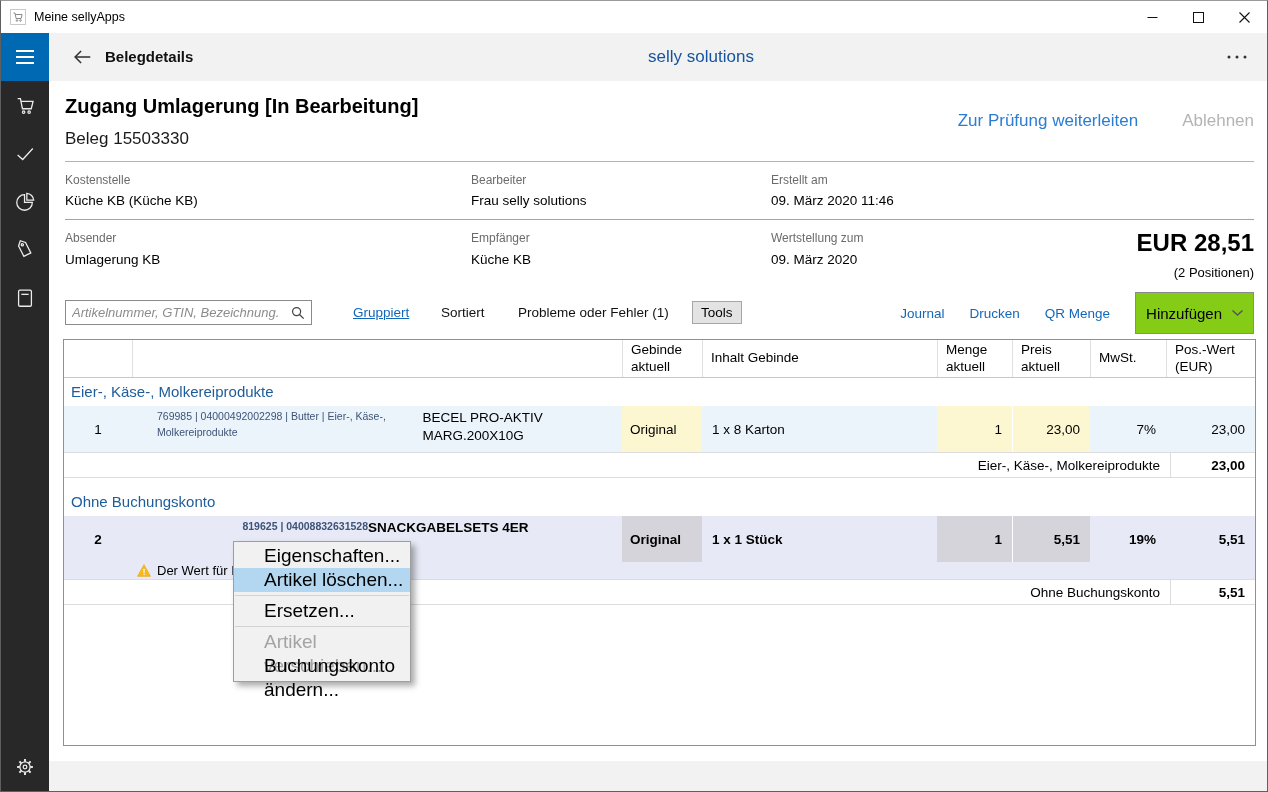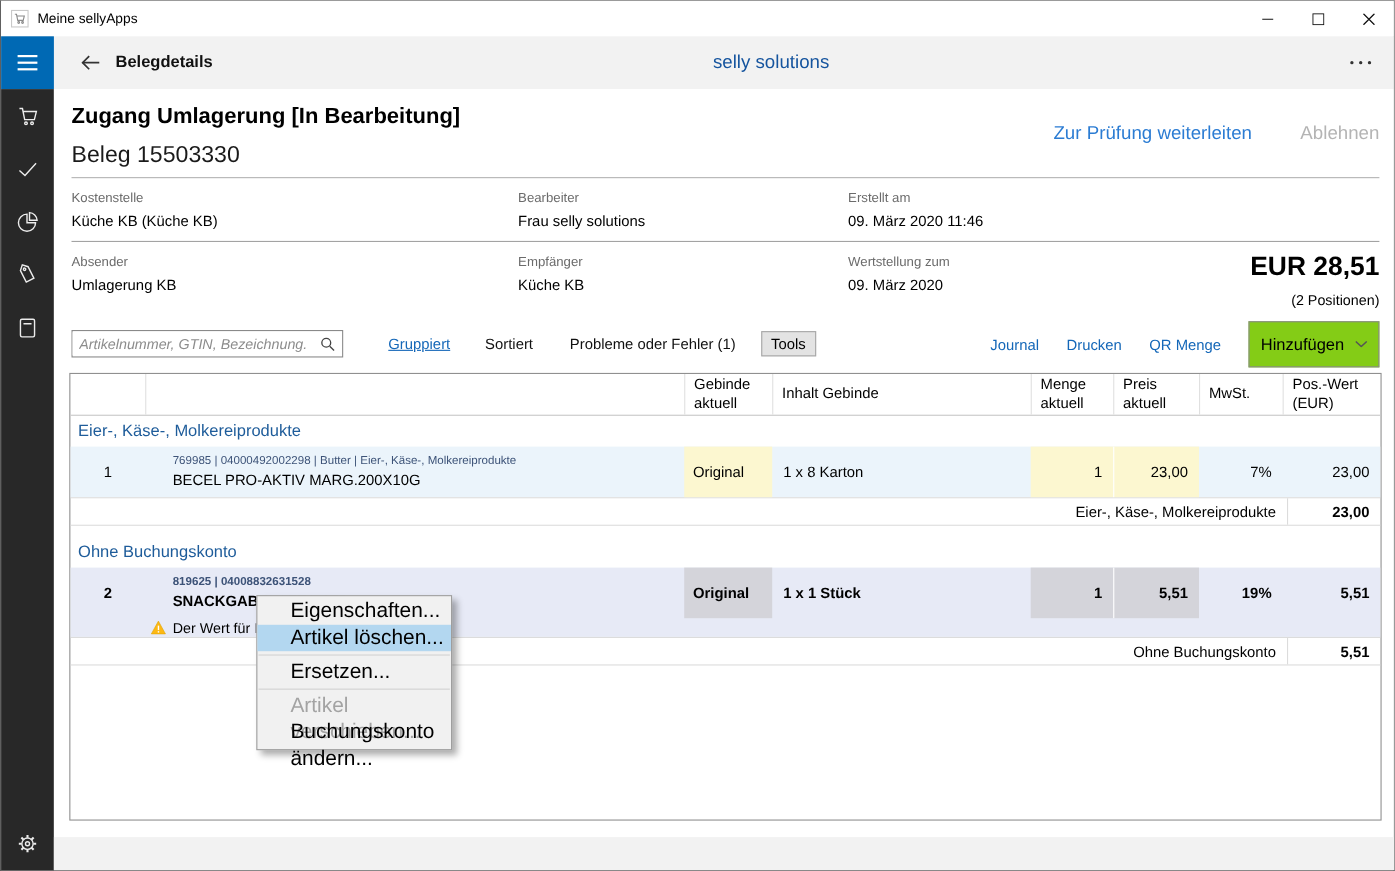--- a/index.html
+++ b/index.html
@@ -31,21 +31,21 @@
   .side-icon { width:48px; height:48px; display:flex; align-items:center; justify-content:center; color:#ececec; background:transparent; border:0; }
   .side-top { position:absolute; top:1px; left:0; display:flex; flex-direction:column; }
   .side-bottom { position:absolute; bottom:0; left:0; }
   .side-icon svg { stroke:#ececec; fill:none; stroke-width:1.4; }
 
   
   .main { position:absolute; left:48px; top:80px; right:0; bottom:0; background:#fff; }
   .bottom-strip { position:absolute; left:0; right:0; bottom:0; height:30px; background:#f2f2f2; }
 
   .doc-title { position:absolute; left:16px; top:14px; font-size:20px; font-weight:bold; }
-  .doc-subtitle { position:absolute; left:16px; top:48px; font-size:21px; color:#1a1a1a; }
+  .doc-subtitle { position:absolute; left:16px; top:48px; font-size:17px; color:#1a1a1a; }
   .doc-actions { position:absolute; top:30px; right:13px; display:flex; gap:44px; font-size:17px; }
   .action-primary { color:#2b7cd3; cursor:pointer; }
   .action-disabled { color:#b4b4b4; }
 
   .hr1 { position:absolute; left:16px; right:13px; top:80px; border-top:1px solid #b3b3b3; }
   .hr2 { position:absolute; left:16px; right:13px; top:138px; border-top:1px solid #a3a3a3; }
 
   .meta-label { position:absolute; font-size:12px; color:#6b6b6b; }
   .meta-value { position:absolute; font-size:13.5px; color:#000; }
   .mx0 { left:16px; } .mx1 { left:422px; } .mx2 { left:722px; }
@@ -84,21 +84,21 @@
   .c-mws { width:76px; }
   .c-pos { flex:1; }
   .group-label { height:28px; line-height:28px; padding-left:7px; color:#1e5c9a; font-size:15px; }
   .group2 { height:32px; line-height:36px; }
 
   .data-row { height:46px; }
   .cell { display:flex; align-items:center; padding:0 10px; }
   .num { justify-content:flex-end; }
   .cell.c-idx { justify-content:center; }
   .cell.c-geb { padding:0 8px; }
-  .desc-stack { display:flex; flex-direction:column; justify-content:center; padding:3px 8px 3px 25px; }
+  .desc-stack { display:flex; flex-direction:row; justify-content:center; padding:3px 8px 3px 25px; }
   .meta-line { font-size:10.5px; color:#3d5378; line-height:1.5; }
   .name-line { font-size:13.5px; line-height:1.3; }
   .row1-bg { background:#ebf4fb; }
   .hl-y { background:#fcf7d0; }
   .hl-g { background:#d4d4da; }
   .sep-white { border-left:1px solid #fff; }
   .bold { font-weight:bold; }
   .row2-block { background:#e7eaf6; }
   .warn-line { height:17px; display:flex; align-items:center; gap:6px; padding-left:73px; font-size:13px; }
 

